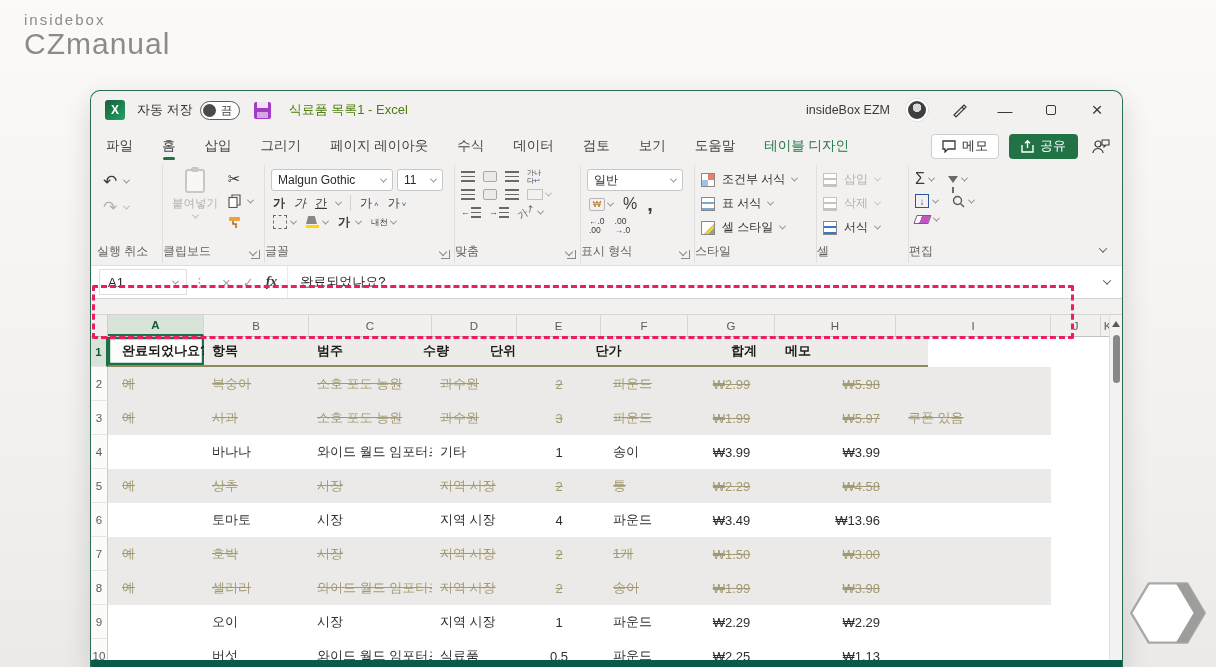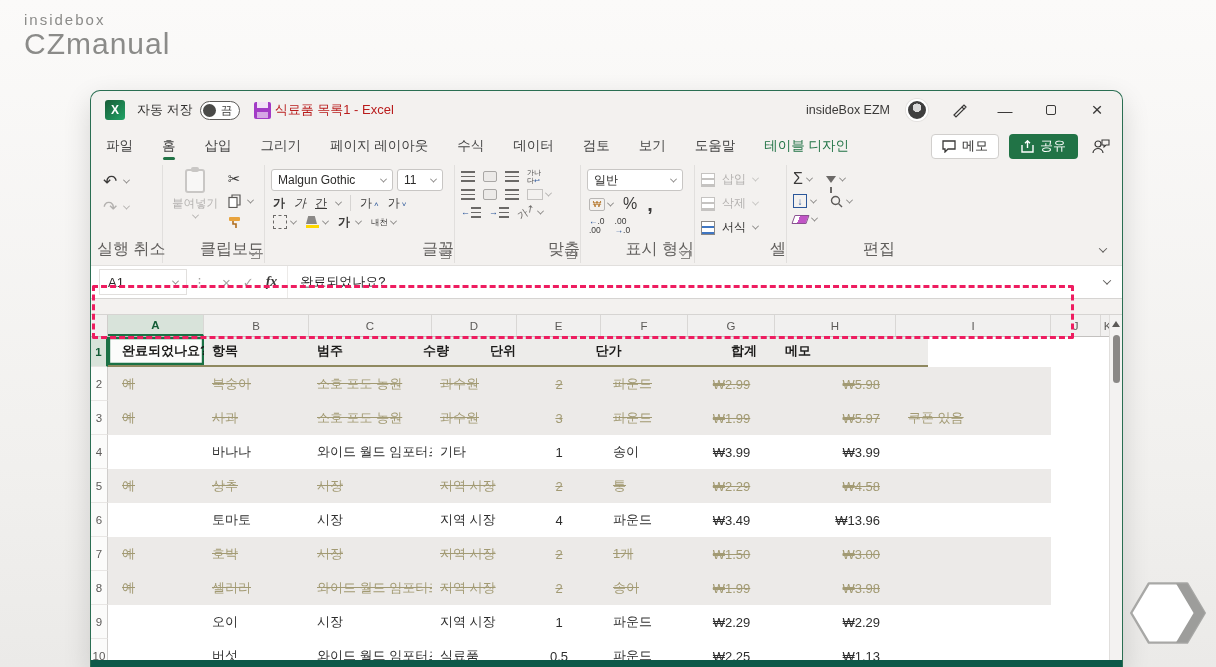--- a/index.html
+++ b/index.html
@@ -34,21 +34,21 @@
   
   .titlebar{ position:absolute; left:0; top:0; right:0; height:38px; display:flex; align-items:center; padding:0 10px 0 14px; font-size:13px; }
   .appicon{ width:20px; height:20px; border-radius:3px; background:linear-gradient(135deg,#185c37,#21a366); color:#fff; font-weight:bold; font-size:12px; display:flex; align-items:center; justify-content:center; }
   .autosave{ display:flex; align-items:center; gap:7px; margin-left:12px; }
   .toggle{ width:40px; height:19px; border:1.5px solid #5c5a58; border-radius:10px; display:flex; align-items:center; padding:0 5px 0 2px; gap:5px; background:#fff; }
   .knob{ width:13px; height:13px; border-radius:50%; background:#4a4a48; }
   .toggle .state{ font-size:11.5px; color:#3b3a39; }
   .saveicon{ margin-left:14px; width:17px; height:17px; position:relative; background:var(--c-save_icon,#a23bc6); border-radius:2px; }
   .saveicon::before{ content:""; position:absolute; left:3px; top:0; width:11px; height:6px; background:#fff; opacity:.85; }
   .saveicon::after{ content:""; position:absolute; left:3px; bottom:1px; width:11px; height:6px; background:#fff; opacity:.55; }
-  .doctitle{ margin-left:4px; color:#b91c1c; }
+  .doctitle{ margin-left:18px; color:#4d7c0f; }
   .searchbox{ position:absolute; left:383px; top:6px; width:284px; height:26px; background:#fdfdfd; border:1px solid #c8c6c4; border-radius:4px; display:flex; align-items:center; padding:0 10px; gap:8px; color:#7a7876; font-size:12.5px; }
   .tb-right{ position:absolute; right:10px; top:0; height:38px; display:flex; align-items:center; gap:16px; }
   .account{ font-size:12.5px; color:#3b3a39; }
   .avatar{ width:22px; height:22px; border-radius:50%; background:radial-gradient(circle at 50% 38%,#d9d9d9 0 30%,#3f3f3f 31% 100%); border:2px solid #fff; box-shadow:0 0 0 1px #e3e1df; }
   .winbtn{ width:30px; height:30px; display:flex; align-items:center; justify-content:center; color:#3b3a39; font-size:15px; }
   .maxglyph{ width:10px; height:10px; border:1.4px solid #3b3a39; border-radius:2px; }
   .chev{ width:6px; height:6px; border-right:1.4px solid currentColor; border-bottom:1.4px solid currentColor; transform:rotate(45deg) translate(-1px,-1px); display:inline-block; flex:none; }
   .chev.sm{ width:5px; height:5px; }
 
   
@@ -57,21 +57,21 @@
   .tab{ position:relative; padding:6px 1px; cursor:default; white-space:nowrap; }
   .tab.active::after{ content:""; position:absolute; left:2px; right:2px; bottom:1px; height:3px; border-radius:2px; background:var(--green); }
   .tab.contextual{ color:var(--green); }
   .tabrow-right{ margin-left:auto; display:flex; align-items:center; gap:10px; }
   .btn-memo{ display:flex; align-items:center; gap:6px; background:#fff; border:1px solid #d1cfcd; border-radius:4px; height:25px; padding:0 10px; font-size:13px; color:#2b2a29; }
   .btn-share{ display:flex; align-items:center; gap:6px; background:var(--green); color:#fff; border-radius:4px; height:25px; padding:0 12px; font-size:13px; }
 
   
   .ribbon{ position:absolute; left:0; top:72px; right:0; height:100px; display:flex; align-items:stretch; padding:2px 4px 0 6px; }
   .rgroup{ position:relative; border-right:1px solid var(--bord); padding:4px 6px 18px 6px; flex:none; }
-  .rlabel{ position:absolute; left:0; right:0; bottom:3px; text-align:right; font-size:16px; color:var(--gray); white-space:nowrap; }
+  .rlabel{ position:absolute; left:0; right:0; bottom:3px; text-align:left; font-size:12px; color:var(--gray); white-space:nowrap; }
   .launcher{ position:absolute; right:4px; bottom:4px; width:9px; height:9px; border-left:1.2px solid #8a8886; border-top:1.2px solid #8a8886; transform:rotate(180deg); }
   .launcher::after{ content:""; position:absolute; left:2px; top:2px; width:5px; height:5px; border-left:1.2px solid #8a8886; border-top:1.2px solid #8a8886; transform:translate(1px,1px) rotate(45deg); }
   .rcol{ display:flex; flex-direction:column; justify-content:flex-start; gap:5px; }
   .rrow{ display:flex; align-items:center; gap:7px; }
   .ric{ font-size:15px; color:#3b3a39; line-height:1; }
   .grayed{ color:#b3b1af !important; }
   .combo{ background:#fff; border:1px solid #c8c6c4; border-radius:3px; height:22px; display:flex; align-items:center; padding:0 6px; font-size:12px; color:#2b2a29; gap:6px; }
   .mini{ font-size:12px; color:#3b3a39; display:flex; align-items:flex-end; gap:2px; line-height:1; }
   .ubar::after{ content:""; display:block; height:2.5px; margin-top:1.5px; }
   .bars{ width:14px; height:11px; background:repeating-linear-gradient(#6b6967 0 1.6px,transparent 1.6px 4.6px); }
@@ -356,20 +356,40 @@
         </div>
         <div class="rrow" style="gap:10px; padding-left:2px;">
           <span style="font-size:8.5px; line-height:1.1; color:#3b3a39;"><span style="color:#2b579a;">←</span>.0<br><span>.00</span></span>
           <span style="font-size:8.5px; line-height:1.1; color:#3b3a39;"><span>.00</span><br><span style="color:#2b579a;">→</span>.0</span>
         </div>
       </div>
       <div class="rlabel">표시 형식</div>
       <span class="launcher"></span>
     </div>
 
+    <div class="rgroup" style="width:122px;">
+      <div class="rcol" style="gap:7px; padding-top:2px;">
+          <span class="rrow">
+            <span class="sq" style="background: conic-gradient(rgb(232, 128, 111) 0deg, rgb(232, 128, 111) 25%, rgb(255, 255, 255) 25%, rgb(255, 255, 255) 50%, rgb(157, 195, 232) 50%, rgb(157, 195, 232) 75%, rgb(255, 255, 255) 75%);"></span>
+            <span style="font-size: 12px;">조건부 서식</span>
+            <span class="chev sm" style="color: rgb(138, 136, 134);"></span>
+          </span>
+          <span class="rrow">
+            <span class="sq" style="background: repeating-linear-gradient(0deg, rgb(125, 167, 217) 0px, rgb(125, 167, 217) 1.5px, rgb(255, 255, 255) 1.5px, rgb(255, 255, 255) 6px);"></span>
+            <span style="font-size: 12px;">표 서식</span>
+            <span class="chev sm" style="color: rgb(138, 136, 134);"></span>
+          </span>
+          <span class="rrow">
+            <span class="sq" style="background: linear-gradient(135deg, rgb(255, 255, 255) 0px, rgb(255, 255, 255) 55%, rgb(242, 200, 76) 55%, rgb(242, 200, 76) 75%, rgb(127, 176, 105) 75%);"></span>
+            <span style="font-size: 12px;">셀 스타일</span>
+            <span class="chev sm" style="color: rgb(138, 136, 134);"></span>
+          </span>
+        </div>
+      <div class="rlabel">스타일</div>
+    </div>
 
     <div class="rgroup" style="width:92px;">
       <div class="rcol" style="gap:7px; padding-top:2px;">
           <span class="rrow grayed">
             <span class="sq" style="background: repeating-linear-gradient(0deg, rgb(197, 195, 193) 0px, rgb(197, 195, 193) 1.5px, rgb(255, 255, 255) 1.5px, rgb(255, 255, 255) 6px); border-color: rgb(197, 195, 193);"></span>
             <span style="font-size: 12px;">삽입</span>
             <span class="chev sm" style="color: rgb(197, 195, 193);"></span>
           </span>
           <span class="rrow grayed">
             <span class="sq" style="background: repeating-linear-gradient(0deg, rgb(197, 195, 193) 0px, rgb(197, 195, 193) 1.5px, rgb(255, 255, 255) 1.5px, rgb(255, 255, 255) 6px); border-color: rgb(197, 195, 193);"></span>

